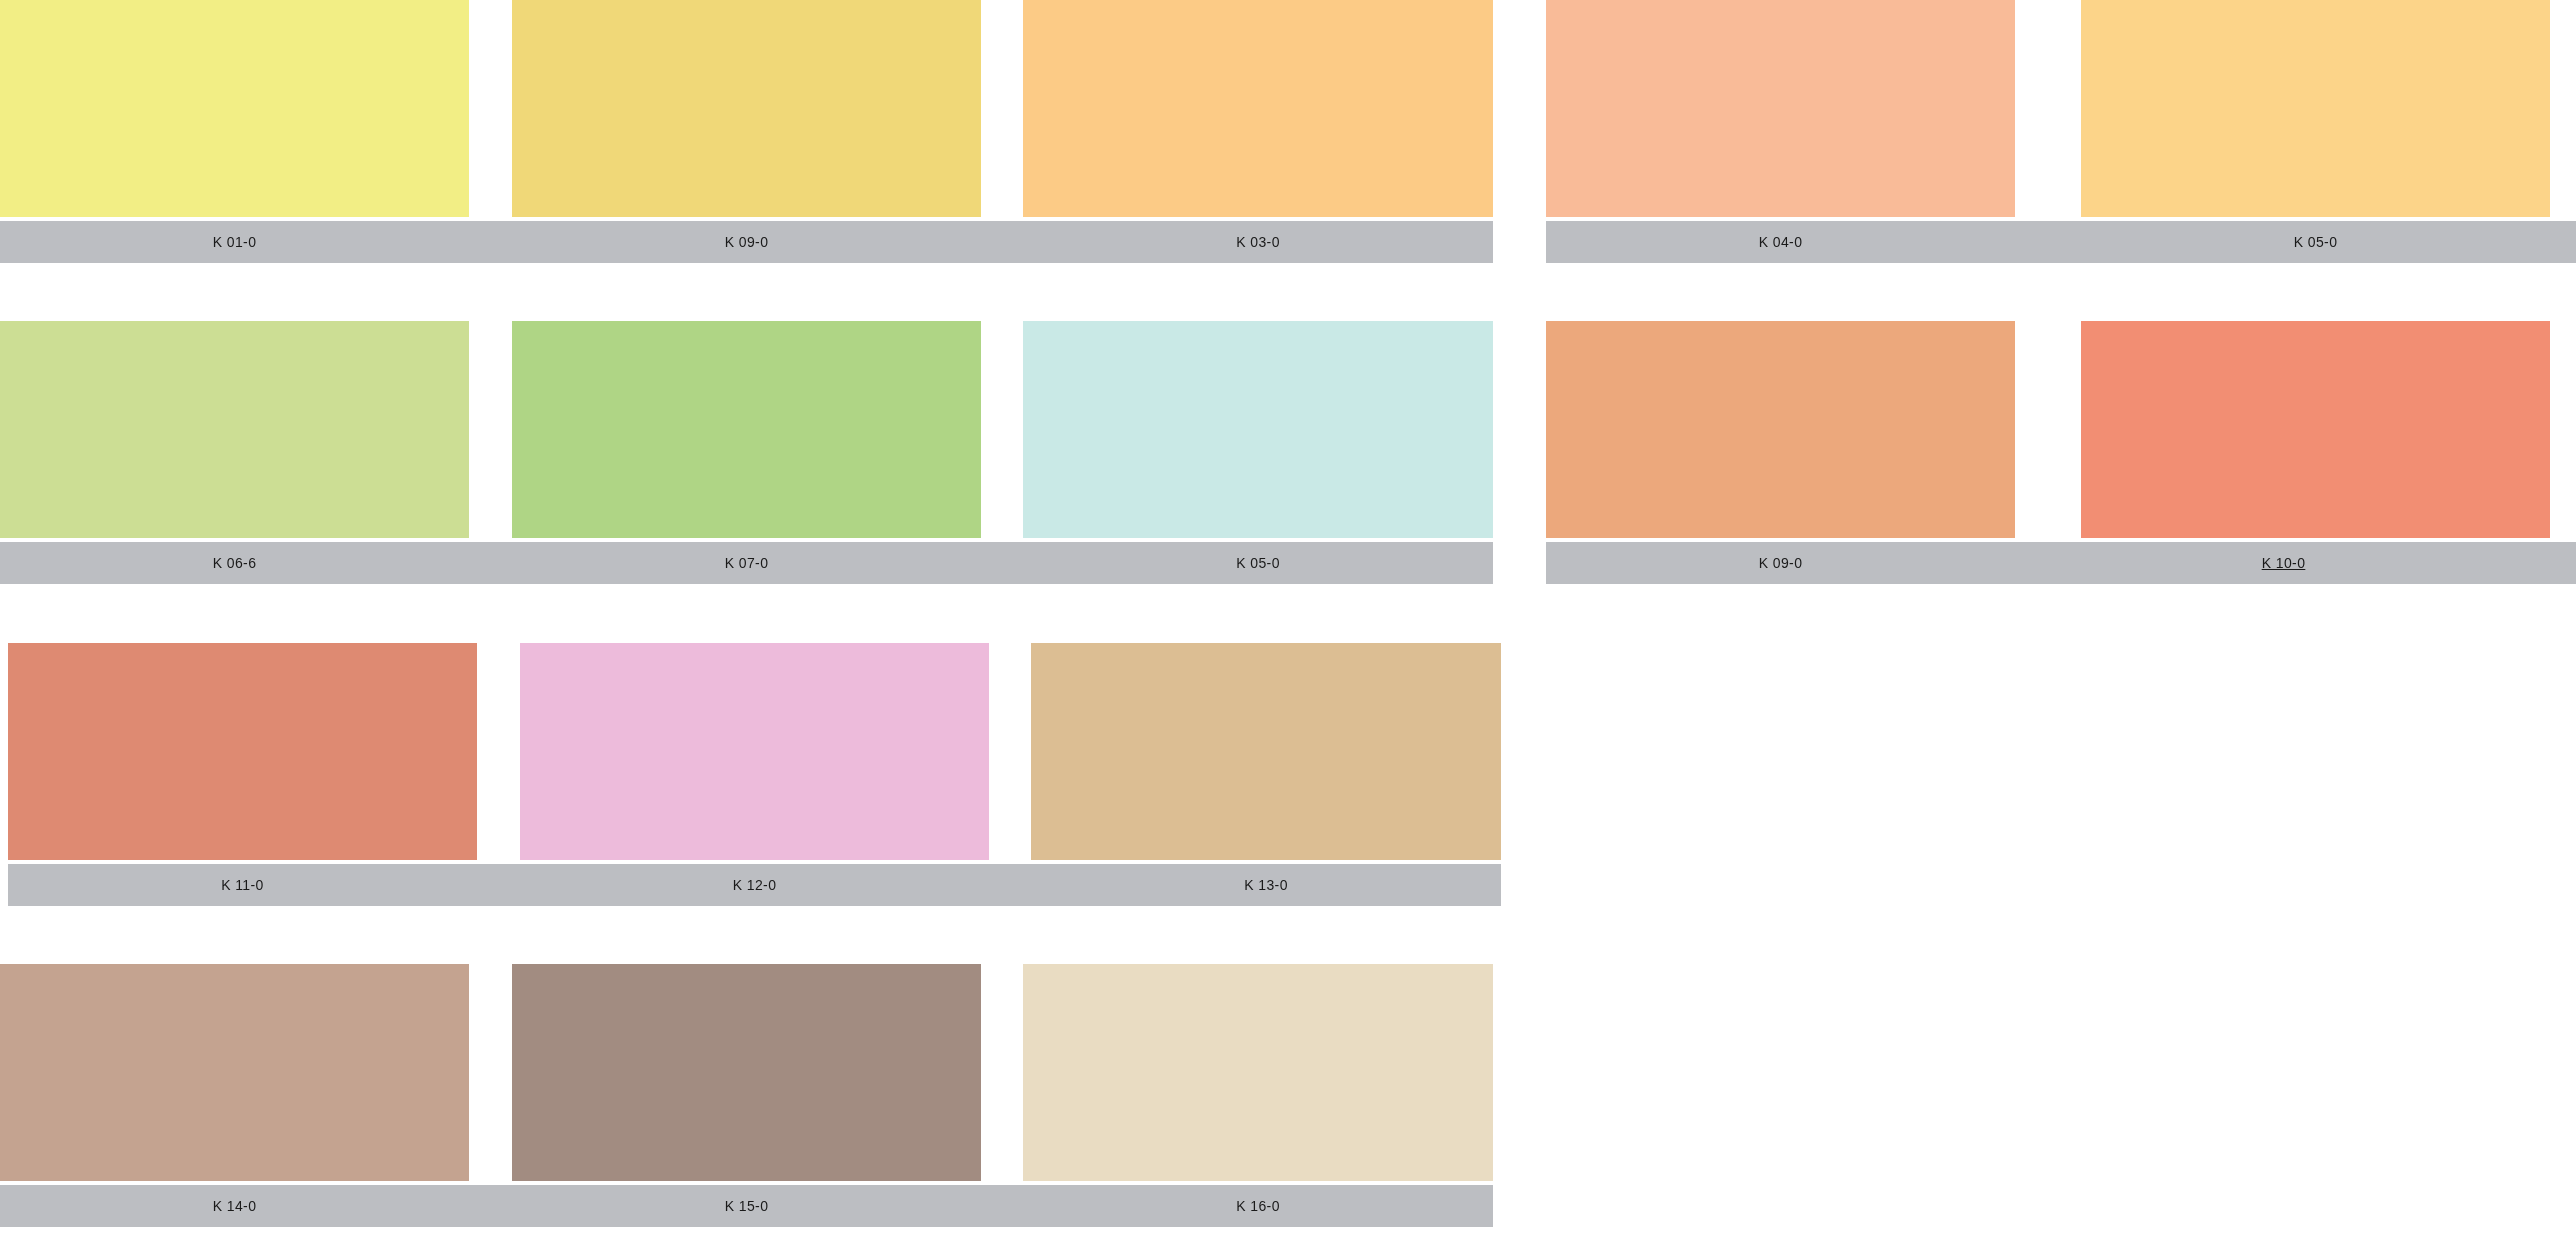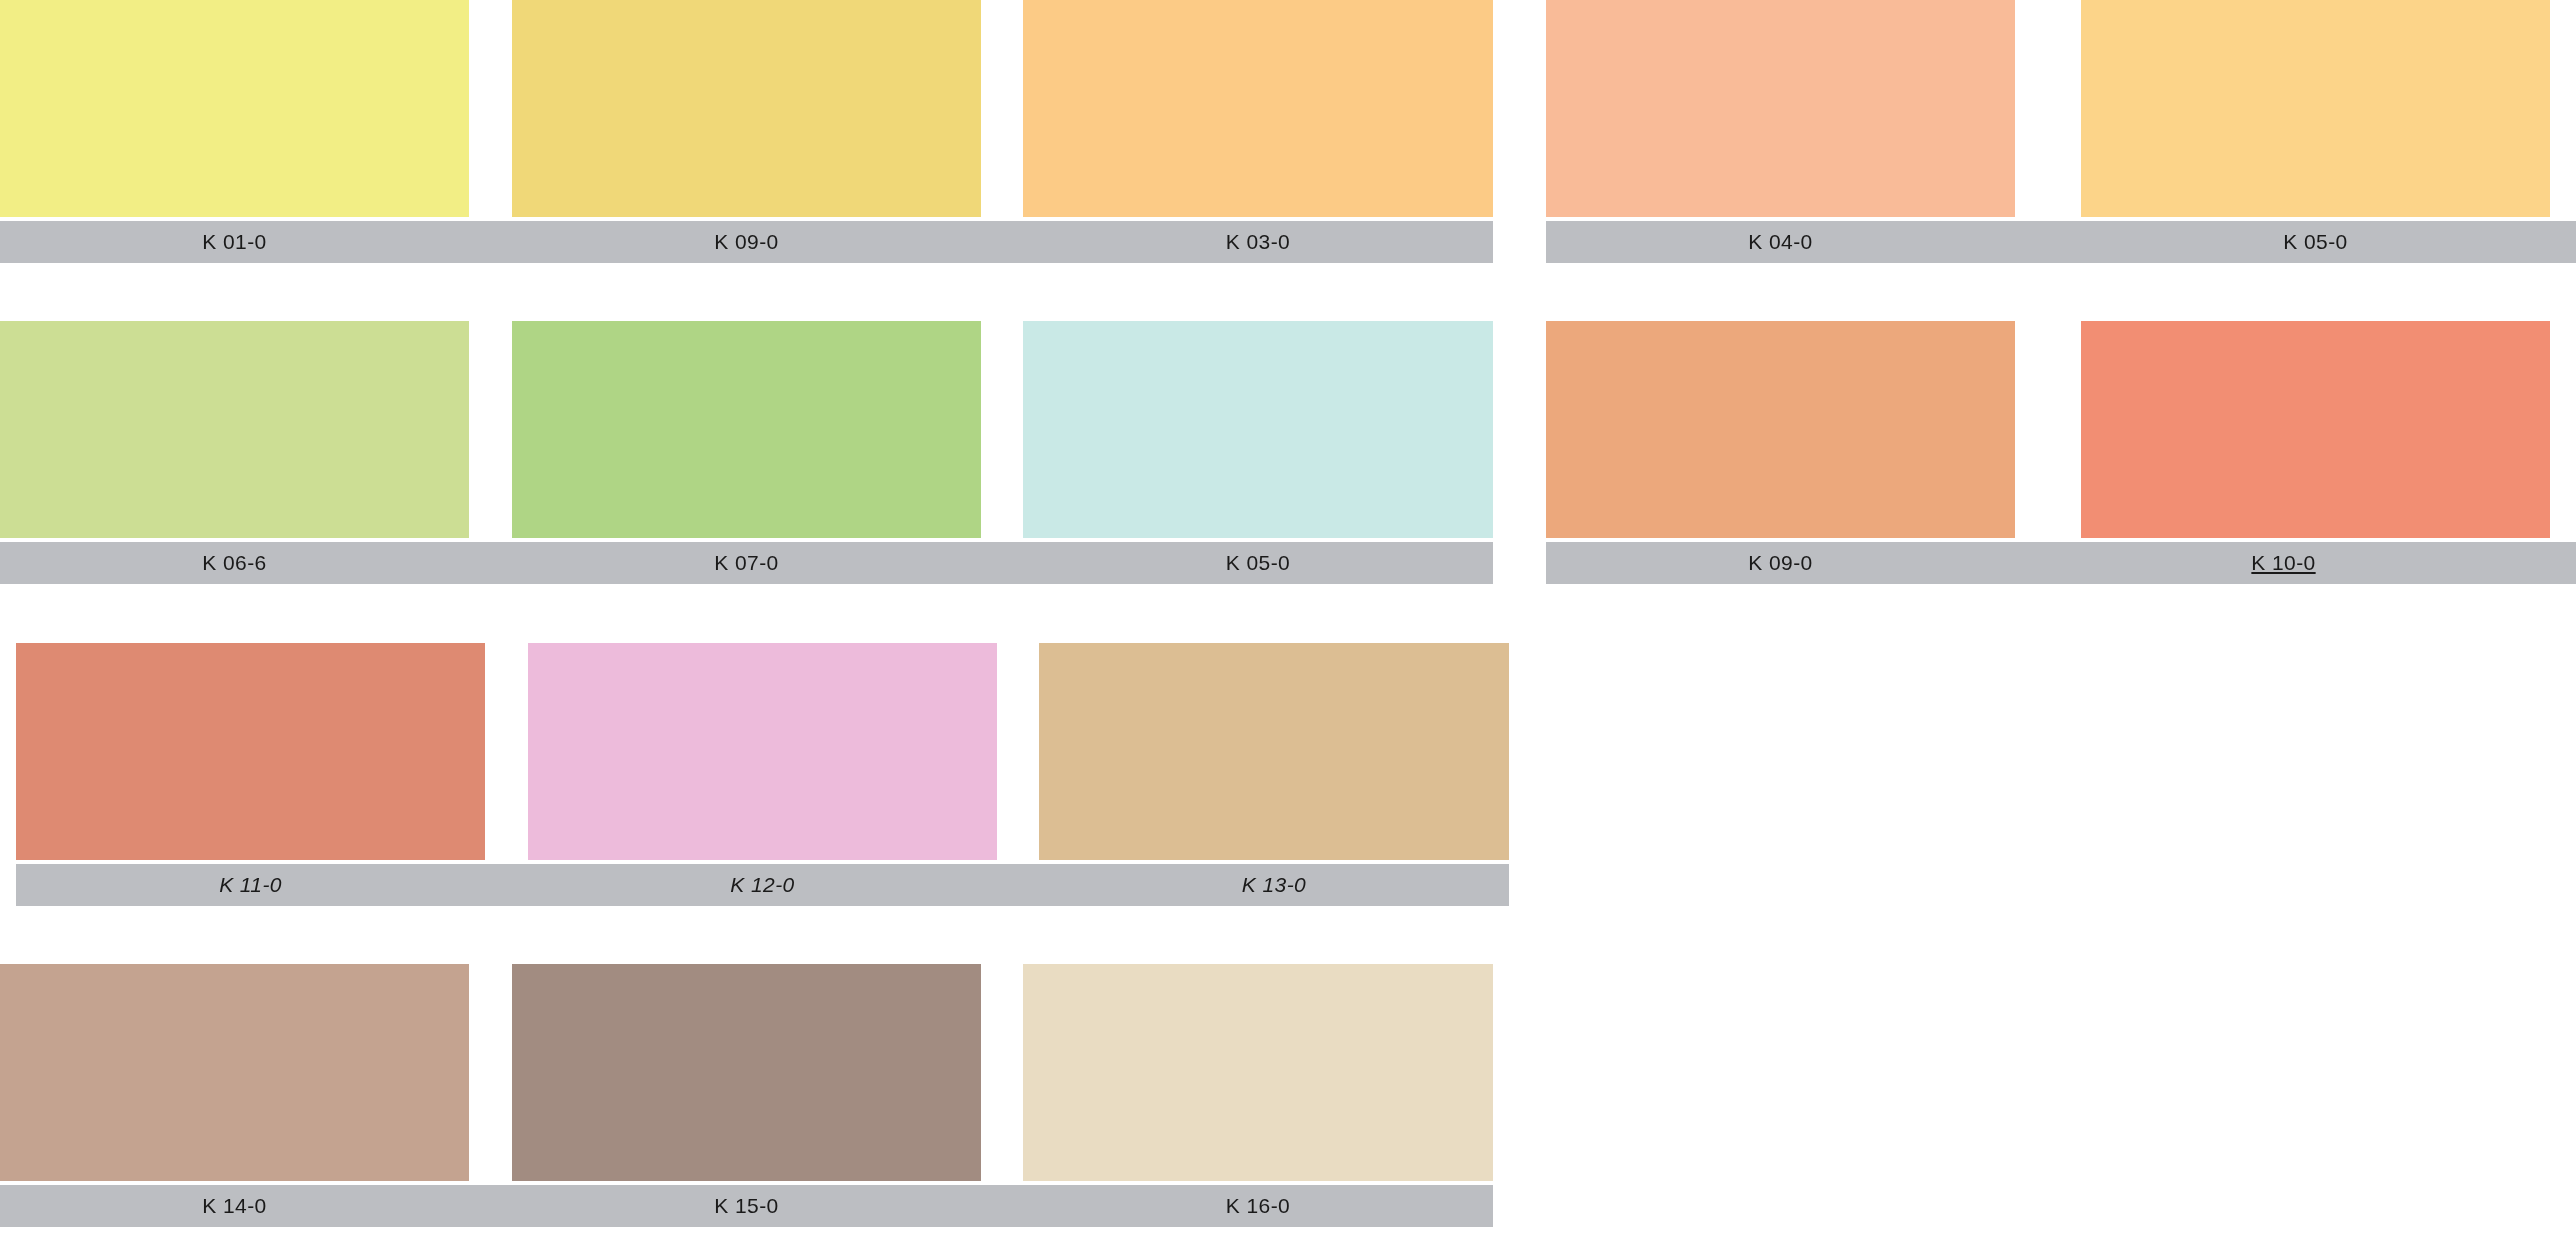--- a/index.html
+++ b/index.html
@@ -53,21 +53,21 @@
     height: 42px;
     width: 100%;
     background: #bcbec2;
   }
   .label {
     position: absolute;
     top: 0;
     height: 42px;
     line-height: 42px;
     text-align: center;
-    font-size: 21px;
+    font-size: 14px;
     color: #1a1a1a;
     letter-spacing: 0.4px;
     white-space: nowrap;
   }
 </style>
 </head>
 <body>
 
 <div id="sheet">
     <div class="row" style="top: 0px;">
@@ -112,21 +112,21 @@
           <div class="swatch" title="K 09-0" style="left: 0px; width: 469px; background: rgb(236, 168, 124);"></div>
           <div class="swatch" title="K 10-0" style="left: 535px; width: 469px; background: rgb(242, 142, 115);"></div>
         </div>
         <div class="label-bar">
           <div class="label" style="left: 0px; width: 469px;">K 09-0</div>
           <div class="label" style="left: 503px; width: 469px; text-decoration: underline;">K 10-0</div>
         </div>
       </div>
     </div>
     <div class="row" style="top: 643px;">
-      <div class="group" style="left: 16px; width: 1493px; font-style: italic;">
+      <div class="group" style="left: 8px; width: 1493px;">
         <div class="swatch-strip">
           <div class="swatch" title="K 11-0" style="left: 0px; width: 469px; background: rgb(222, 138, 114);"></div>
           <div class="swatch" title="K 12-0" style="left: 512px; width: 469px; background: rgb(237, 187, 219);"></div>
           <div class="swatch" title="K 13-0" style="left: 1023px; width: 470px; background: rgb(220, 190, 147);"></div>
         </div>
         <div class="label-bar">
           <div class="label" style="left: 0px; width: 469px;">K 11-0</div>
           <div class="label" style="left: 512px; width: 469px;">K 12-0</div>
           <div class="label" style="left: 1023px; width: 470px;">K 13-0</div>
         </div>

